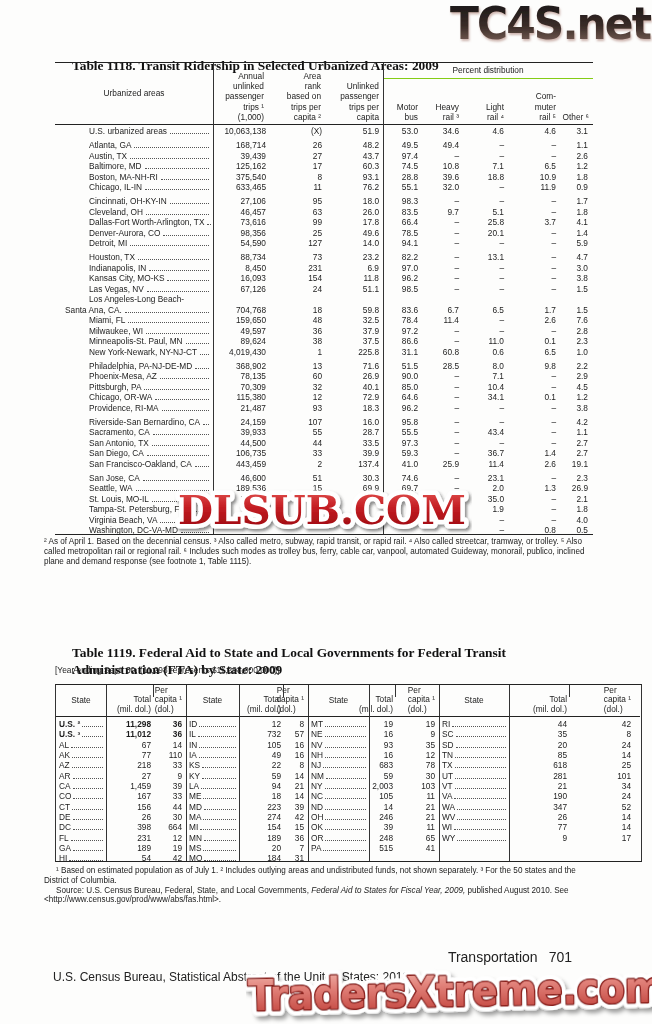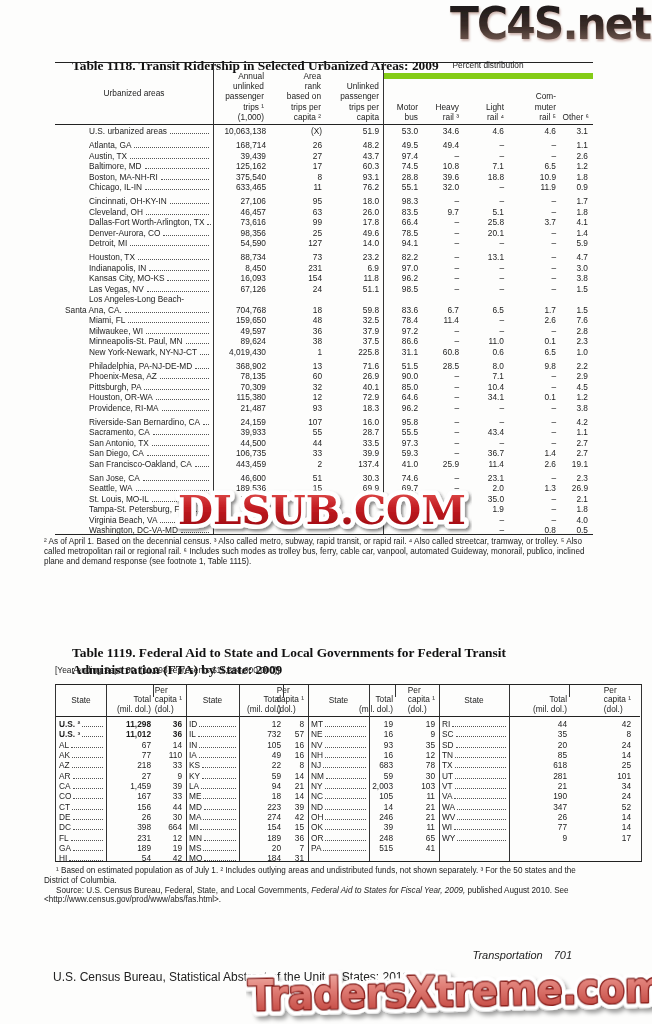--- a/index.html
+++ b/index.html
@@ -23,21 +23,21 @@
   .t1 .vline{position:absolute;top:0;bottom:0;width:1px;background:#333;}
   .t1 .v1{left:158px;} .t1 .v2{left:328px;}
   .t1-head{position:relative;height:61px;border-bottom:1px solid #222;
       display:grid;grid-template-columns:158px 55px 57px 58px 39px 41px 45px 52px 33px;
       grid-template-rows:16px 45px;line-height:10.2px;}
   .hc{white-space:pre-line;}
   .hc.stub{grid-row:1/3;grid-column:1;align-self:center;justify-self:center;}
   .hc.c1{grid-row:1/3;grid-column:2;} .hc.c2{grid-row:1/3;grid-column:3;}
   .hc.c3{grid-row:1/3;grid-column:4;}
   .hc.c1,.hc.c2,.hc.c3{align-self:end;text-align:right;padding:0 4px 2px 0;}
-  .hc.spanner{grid-row:1;grid-column:5/10;text-align:center;border-bottom:6px solid #84cc16;
+  .hc.spanner{grid-row:1;grid-column:5/10;text-align:center;border-bottom:1px solid #84cc16;
       align-self:end;padding-bottom:3px;}
   .hc.c4{grid-column:5;} .hc.c5{grid-column:6;} .hc.c6{grid-column:7;}
   .hc.c7{grid-column:8;} .hc.c8{grid-column:9;}
   .hc.c4,.hc.c5,.hc.c6,.hc.c7,.hc.c8{grid-row:2;align-self:end;text-align:right;padding:0 4px 2px 0;}
   .t1-body{padding-top:1px;}
   .trow{display:grid;grid-template-columns:158px 55px 57px 58px 39px 41px 45px 52px 33px;
         height:10.5px;line-height:10.5px;}
   .trow.gap{margin-top:3.5px;}
   .trow .stubc{display:flex;padding-left:2px;overflow:hidden;}
   .trow .lbl{white-space:nowrap;padding-left:32px;}
@@ -64,21 +64,21 @@
   .tick{position:absolute;right:var(--pw);top:0;height:12px;width:1px;background:#333;}
   .g-body{padding-top:2px;}
   .srow{display:flex;height:10.35px;line-height:10.35px;}
   .srow .scell{width:var(--sw);display:flex;padding-left:3px;box-sizing:border-box;overflow:hidden;}
   .srow .tcell{flex:1;text-align:right;padding-right:3px;}
   .srow .pcell{width:var(--pw);text-align:right;padding-right:var(--pr);box-sizing:border-box;}
   .srow.bold{font-weight:bold;}
   .srow .leader{margin:0 3px 2.5px 2px;}
 
   
-  .pagefoot{position:absolute;top:949px;right:80px;font-size:11px;color:#222;font-style:italic;}
+  .pagefoot{position:absolute;top:949px;right:80px;font-size:14px;color:#222;}
   .pagefoot .pnum{margin-left:11px;}
   .credit{position:absolute;left:53px;top:970px;font-size:12px;color:#222;}
 
   
   .wm{position:absolute;pointer-events:none;}
   .wm-top{left:446px;top:0;}
   .wm-mid{left:172px;top:481px;}
   .wm-bot{left:246px;top:960px;transform:rotate(-1.2deg);}
   svg text{font-weight:bold;}
 </style>
@@ -450,21 +450,21 @@
           <div class="n cr">32</div>
           <div class="n">40.1</div>
           <div class="n">85.0</div>
           <div class="n">–</div>
           <div class="n">10.4</div>
           <div class="n">–</div>
           <div class="n co">4.5</div>
         </div>
         <div class="trow">
           <div class="stubc">
-            <span class="lbl">Houston, OR-WA</span>
+            <span class="lbl">Chicago, OR-WA</span>
             <span class="leader"></span>
           </div>
           <div class="n ct">115,380</div>
           <div class="n cr">12</div>
           <div class="n">72.9</div>
           <div class="n">64.6</div>
           <div class="n">–</div>
           <div class="n">34.1</div>
           <div class="n">0.1</div>
           <div class="n co">1.2</div>

